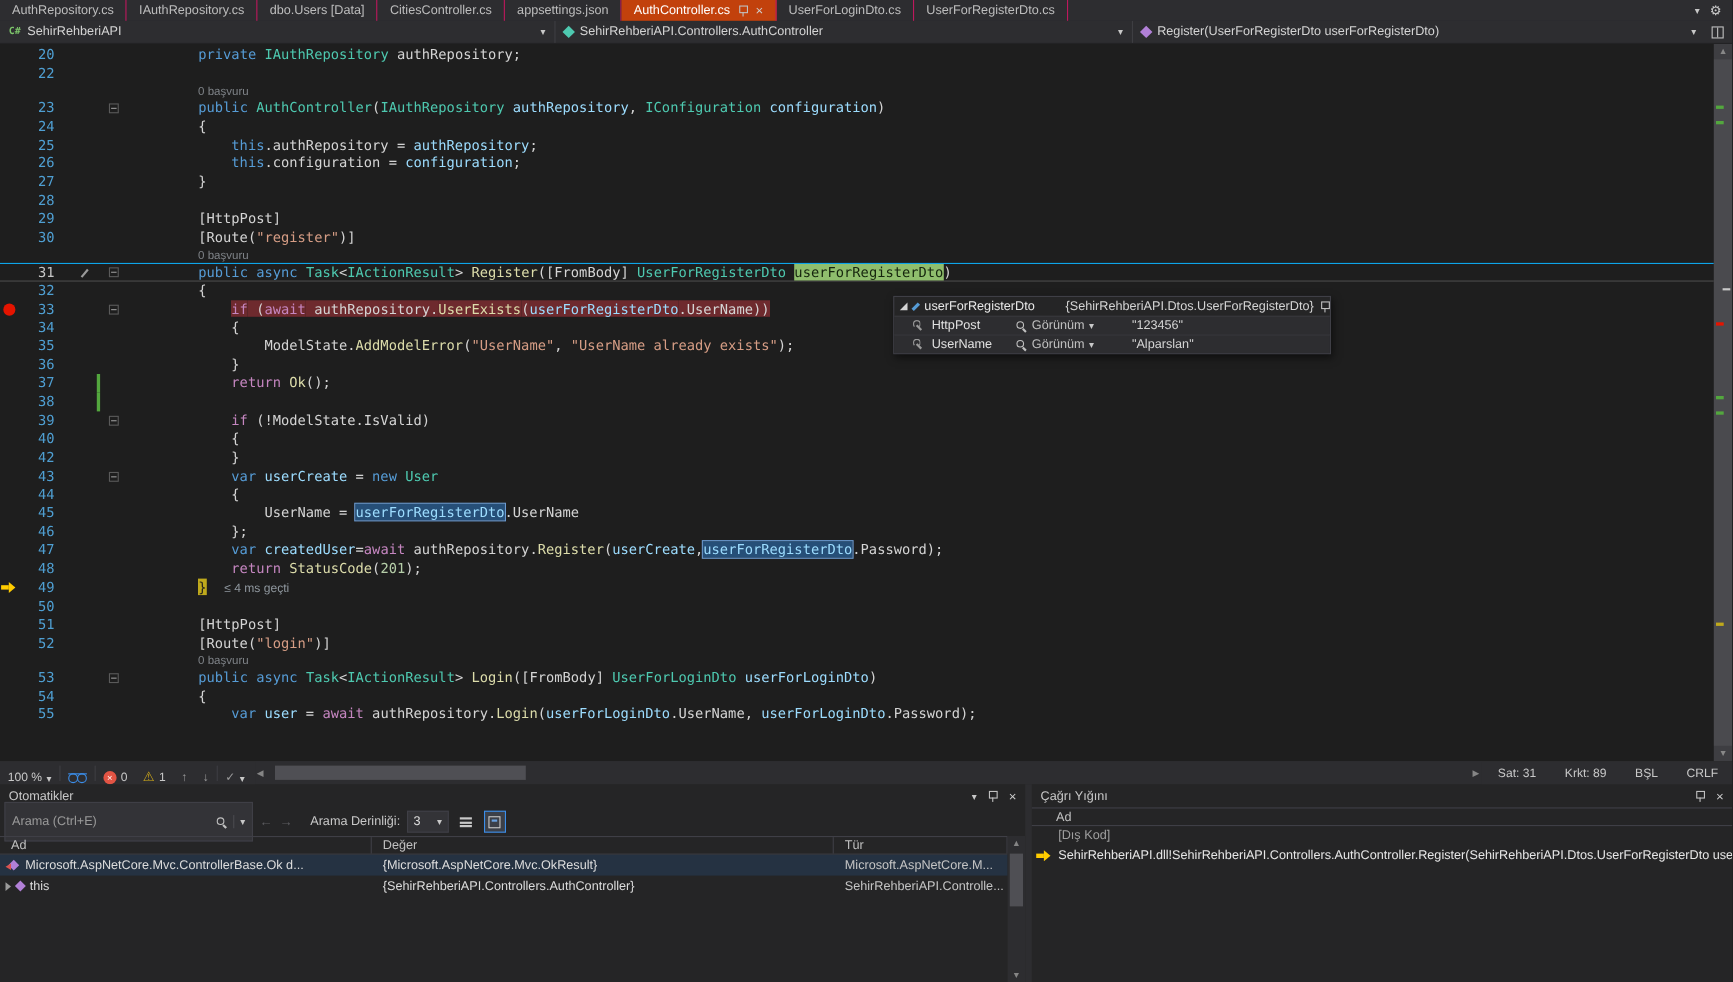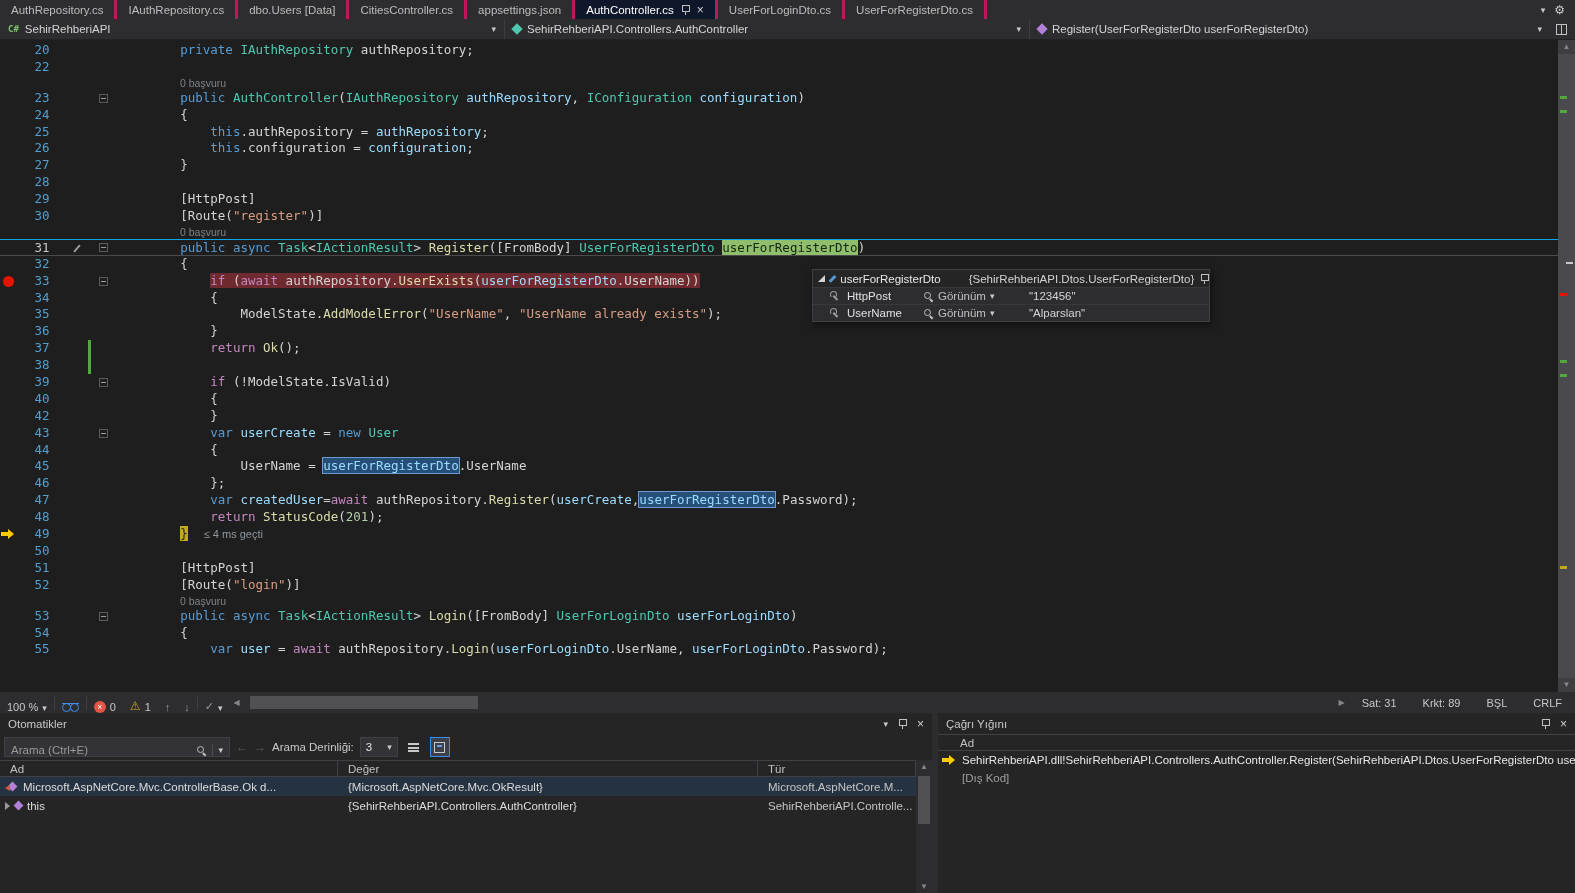--- a/index.html
+++ b/index.html
@@ -4,22 +4,22 @@
 <style>
   *{box-sizing:border-box;margin:0;padding:0}
   html,body{background:#1e1e1e}
   .win{position:relative;width:1575px;height:893px;background:#2d2d30;overflow:hidden;
        font-family:"Liberation Sans",sans-serif;color:#d4d4d4;font-size:12px}
 
   
   .tabbar{position:absolute;left:0;top:0;right:0;height:19px;background:#2d2d30;display:flex;align-items:stretch}
   .tabs{display:flex;flex:1;overflow:hidden}
   .tab{display:flex;align-items:center;gap:7px;padding:0 11px;font-size:11.5px;color:#bdbdbd;
-       border-right:3px solid #be185d;white-space:nowrap;cursor:default}
-  .tab.active{background:#0f172a;color:#ffffff}
+       border-right:1px solid #be185d;white-space:nowrap;cursor:default}
+  .tab.active{background:#c2410c;color:#ffffff}
   .closebtn{color:#cfcfcf;font-size:12px;line-height:1}
   .tabbar-right{display:flex;align-items:center;gap:9px;padding:0 10px;color:#c8c8c8}
   .chev{color:#c8c8c8;font-size:9px}
 
   
   .navbar{position:absolute;left:0;top:19px;right:0;height:21px;background:#2d2d30;display:flex;
           font-size:11.5px;border-bottom:1px solid #222224}
   .combo{display:flex;align-items:center;gap:6px;padding:0 8px;border-right:1px solid #3e3e42;color:#d4d4d4}
   .combo .chev{margin-left:auto}
   .combo.c1{width:505px}.combo.c2{width:525px}.combo.c3{flex:1}
@@ -111,26 +111,26 @@
   .icon-wrench::before{content:"";position:absolute;left:0;top:0;width:5px;height:5px;border:1.5px solid #9a9a9a;border-radius:50%;border-bottom-color:transparent}
   .icon-wrench::after{content:"";position:absolute;left:4px;top:4px;width:6px;height:2px;background:#9a9a9a;transform:rotate(45deg);transform-origin:left top}
 
   
   .toolwin{position:absolute;top:713px;height:180px;background:#252526}
   .autos{left:0;width:932px}
   .callstack{left:938px;width:637px}
   .tw-title{height:21px;display:flex;align-items:center;padding:0 8px;font-size:11.5px;color:#c8c8c8}
   .tw-btns{margin-left:auto;display:flex;align-items:center;gap:10px}
   .tw-toolbar{height:26px;display:flex;align-items:center;gap:6px;padding:0 4px}
-  .searchbox{width:226px;height:20px;background:#333337;border:1px solid #3f3f46;display:flex;align-items:flex-end;
+  .searchbox{width:226px;height:36px;background:#333337;border:1px solid #3f3f46;display:flex;align-items:center;
              padding:0 6px;color:#9a9a9a;font-size:11.5px}
   .sb-icons{margin-left:auto;display:flex;align-items:center;gap:5px}
   .sb-div{width:1px;height:12px;background:#4a4a4f}
   .navarrow{color:#5c5c60;font-size:12px}
-  .depthlabel{color:#c8c8c8;font-size:11.5px;}
+  .depthlabel{color:#c8c8c8;font-size:11.5px;margin-left:10px}
   .depthbox{width:38px;height:20px;background:#333337;border:1px solid #3f3f46;display:flex;align-items:center;
             justify-content:space-between;padding:0 5px;font-size:11.5px;color:#e0e0e0}
   .tbbtn{width:20px;height:20px;display:flex;align-items:center;justify-content:center}
   .tbbtn.on{border:1px solid #3b8eea;background:#3c4048}
   .icon-lines{width:11px;height:9px;display:inline-block;border-top:2px solid #c8c8c8;border-bottom:2px solid #c8c8c8;position:relative}
   .icon-lines::after{content:"";position:absolute;left:0;right:0;top:2px;height:2px;background:#c8c8c8}
   .icon-grid{width:11px;height:11px;border:1px solid #c8c8c8;display:inline-block;position:relative}
   .icon-grid::after{content:"";position:absolute;left:2px;top:2px;right:2px;height:2px;background:#6aa1e0}
   .grid{position:absolute;left:0;top:47px;right:16px;bottom:0;font-size:11.5px}
   .gridhead{height:17px;display:flex;border-bottom:1px solid #3f3f46;border-top:1px solid #3f3f46;color:#c0c0c0}
@@ -656,26 +656,26 @@
       <span>Çağrı Yığını</span>
       <span class="tw-btns">
         <span class="icon-pin"></span>
         <span class="closebtn">×</span>
       </span>
     </div>
     <div class="cs-head">
       <span>Ad</span>
     </div>
     <div>
+        <div class="cs-row external">
+          <span>[Dış Kod]</span>
+        </div>
         <div class="cs-row">
           <span class="exarrow">
             <i class="bar"></i>
             <i class="tri"></i>
           </span>
           <span>SehirRehberiAPI.dll!SehirRehberiAPI.Controllers.AuthController.Register(SehirRehberiAPI.Dtos.UserForRegisterDto use</span>
         </div>
-        <div class="cs-row external">
-          <span>[Dış Kod]</span>
-        </div>
       </div>
   </div>
 
 </div>
 
 </body></html>

